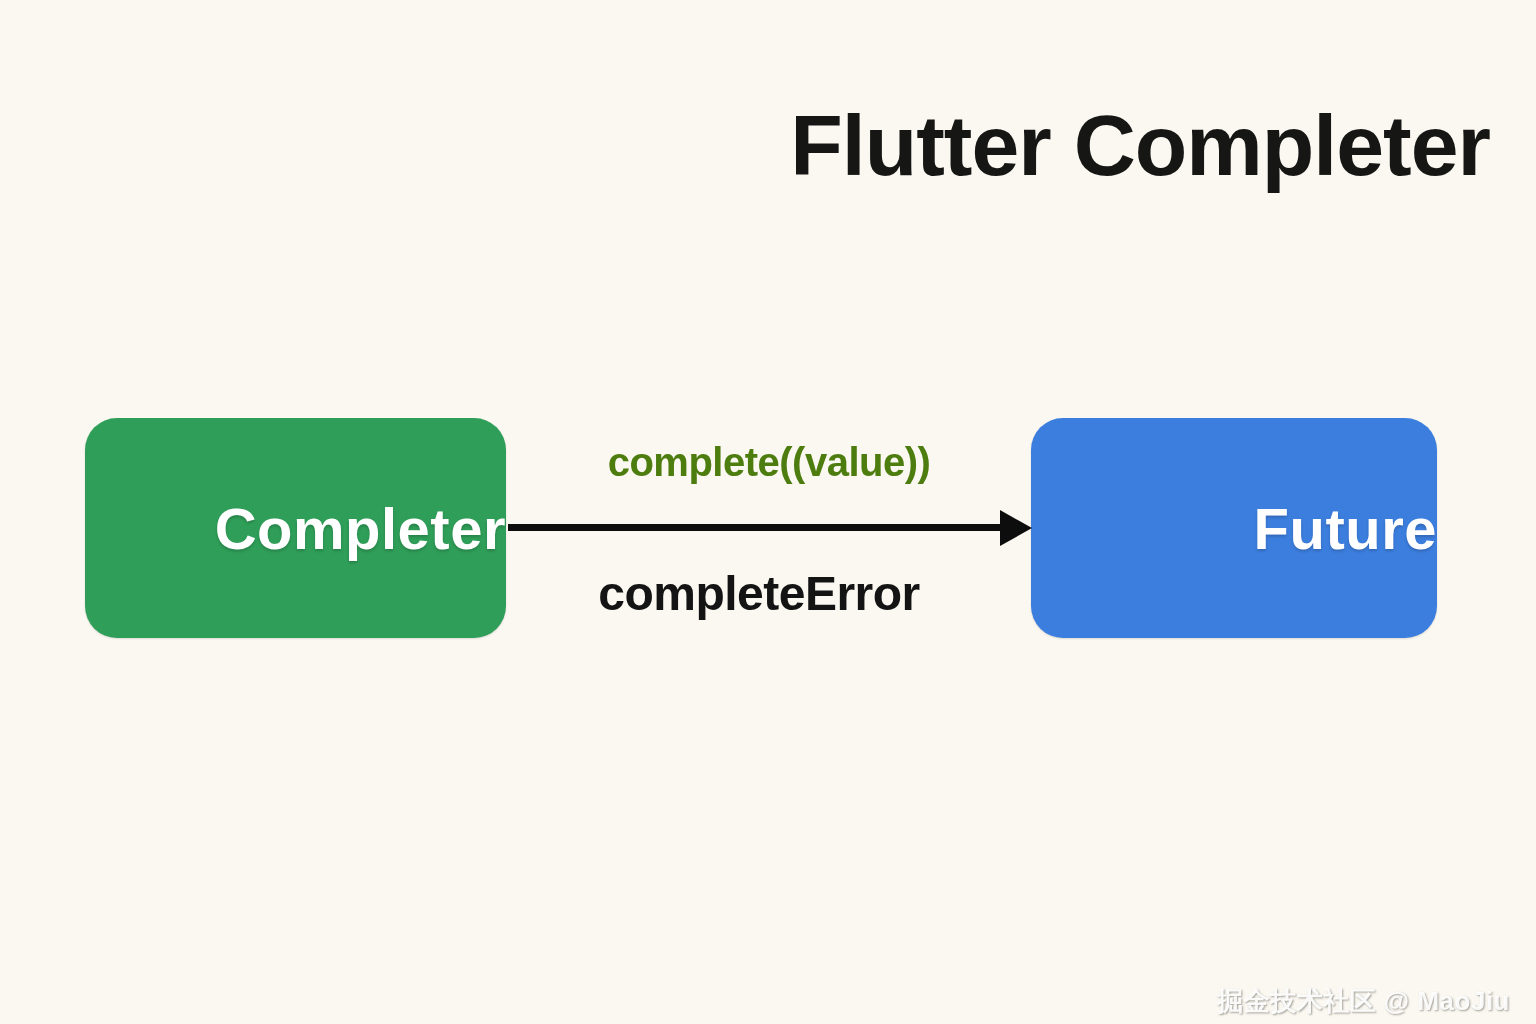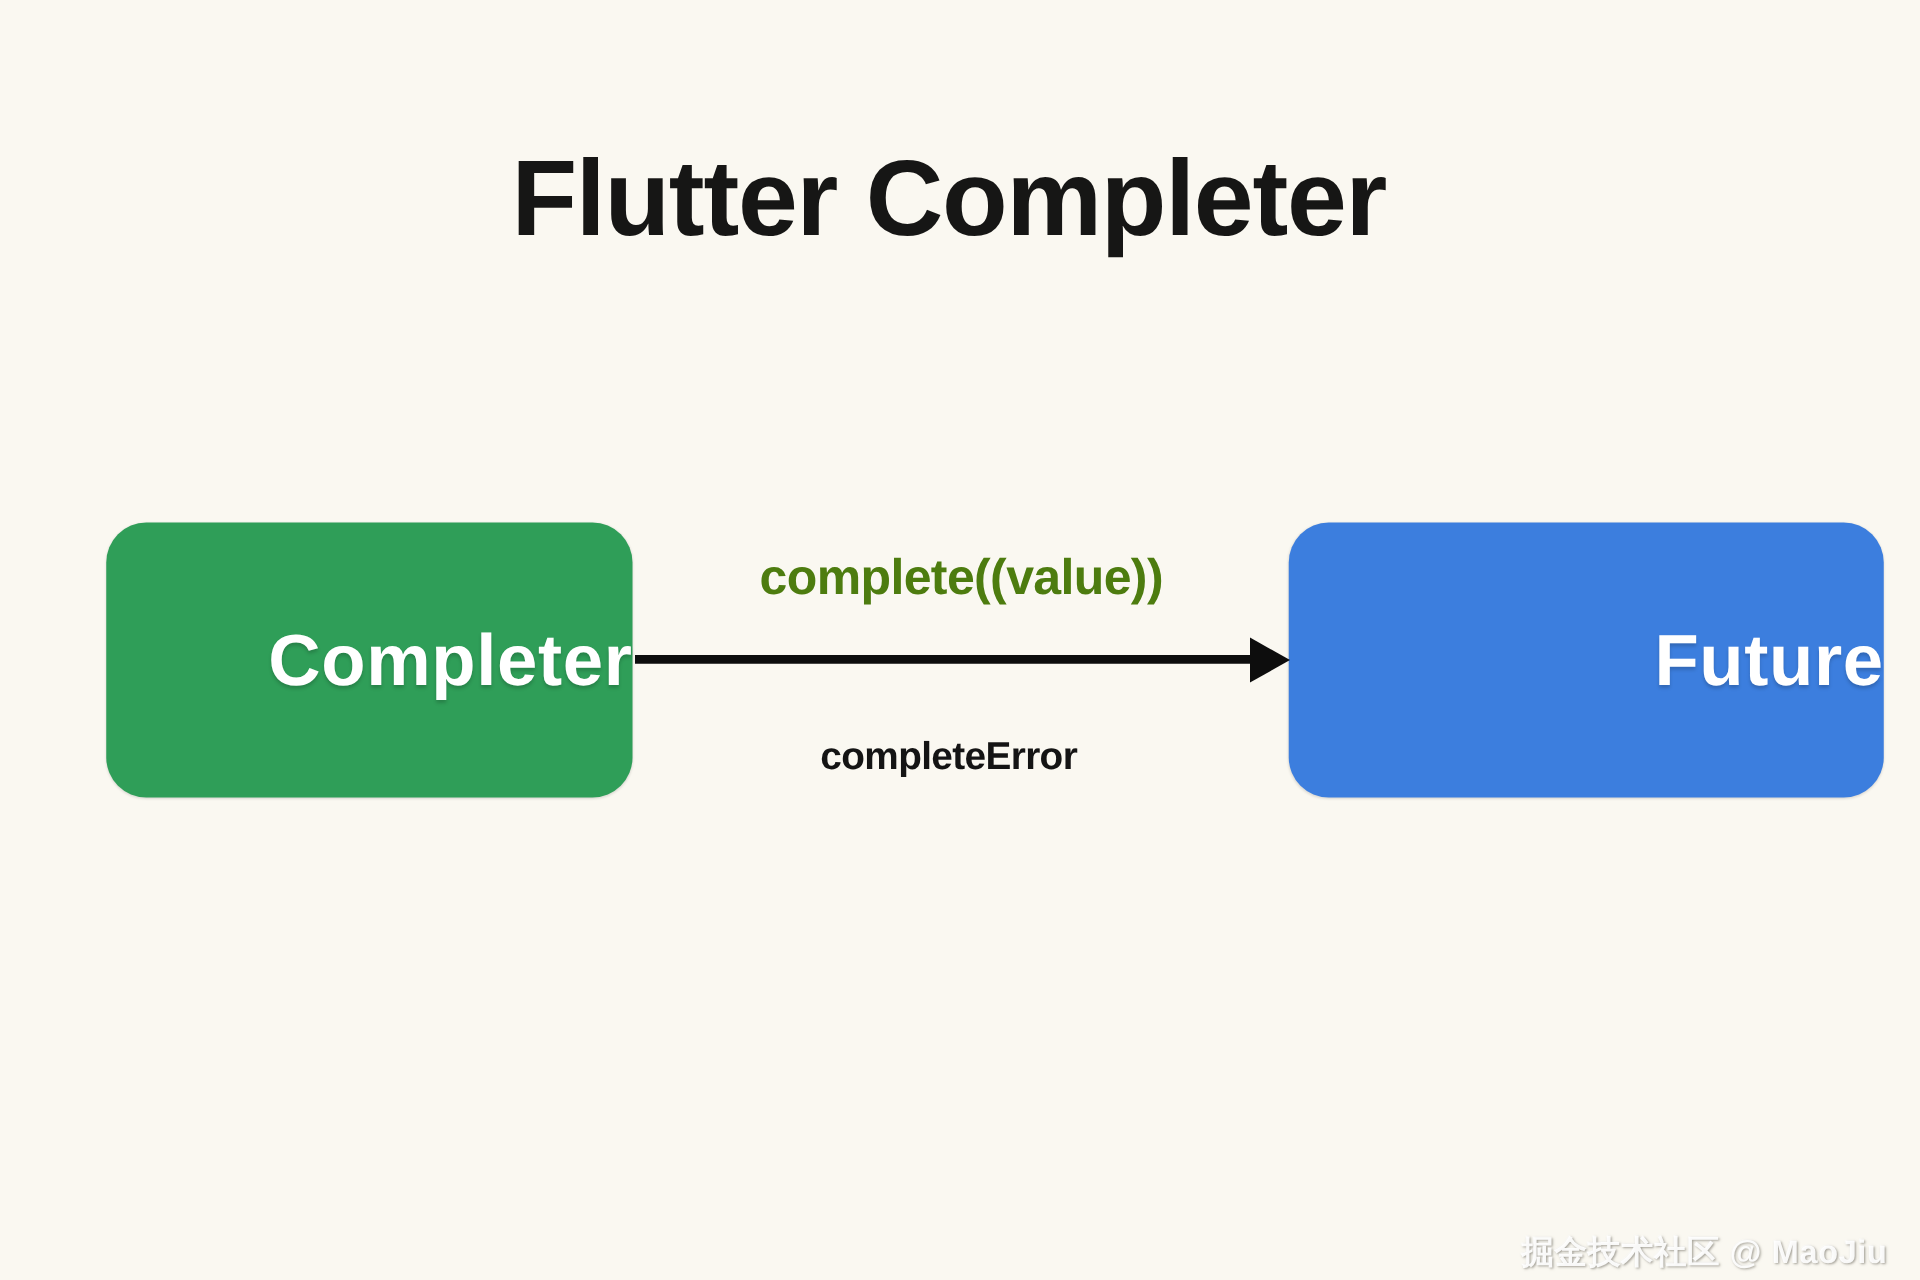--- a/index.html
+++ b/index.html
@@ -13,26 +13,26 @@
     height: 1024px;
     background: #faf8f1;
     overflow: hidden;
     font-family: "Liberation Sans", sans-serif;
   }
   .page-title {
     position: absolute;
     left: 0;
     top: 96px;
     width: 1490px;
-    text-align: center;
+    text-align: right;
     font-size: 86px;
     font-weight: 700;
     letter-spacing: -1px;
     color: #161615;
-    margin: 14px;
+    margin: 0;
   }
   .node {
     position: absolute;
     top: 418px;
     height: 220px;
     border-radius: 32px;
     display: flex;
     align-items: center;
     justify-content: flex-end;
     color: #ffffff;
@@ -42,21 +42,21 @@
     text-shadow: 0 2px 3px rgba(0,0,0,0.18);
   }
   .node-completer {
     left: 85px;
     width: 421px;
     background: #2f9e58;
     box-shadow: 0 1px 2px rgba(0,0,0,0.12);
   }
   .node-future {
     left: 1031px;
-    width: 476px;
+    width: 406px;
     background: #3c7ede;
     box-shadow: 0 1px 2px rgba(0,0,0,0.12);
   }
   .edge-line {
     position: absolute;
     left: 508px;
     top: 524px;
     width: 496px;
     height: 7px;
     background: #0d0d0d;
@@ -78,24 +78,24 @@
     width: 526px;
     text-align: center;
     font-size: 40px;
     font-weight: 700;
     color: #4d7c0f;
     letter-spacing: -0.5px;
   }
   .edge-label-bottom {
     position: absolute;
     left: 486px;
-    top: 583px;
+    top: 560px;
     width: 546px;
     text-align: center;
-    font-size: 31px;
+    font-size: 48px;
     font-weight: 600;
     color: #141414;
     letter-spacing: -0.5px;
     line-height: 1.4;
   }
   .watermark {
     position: absolute;
     right: 26px;
     bottom: 5px;
     font-size: 26px;

